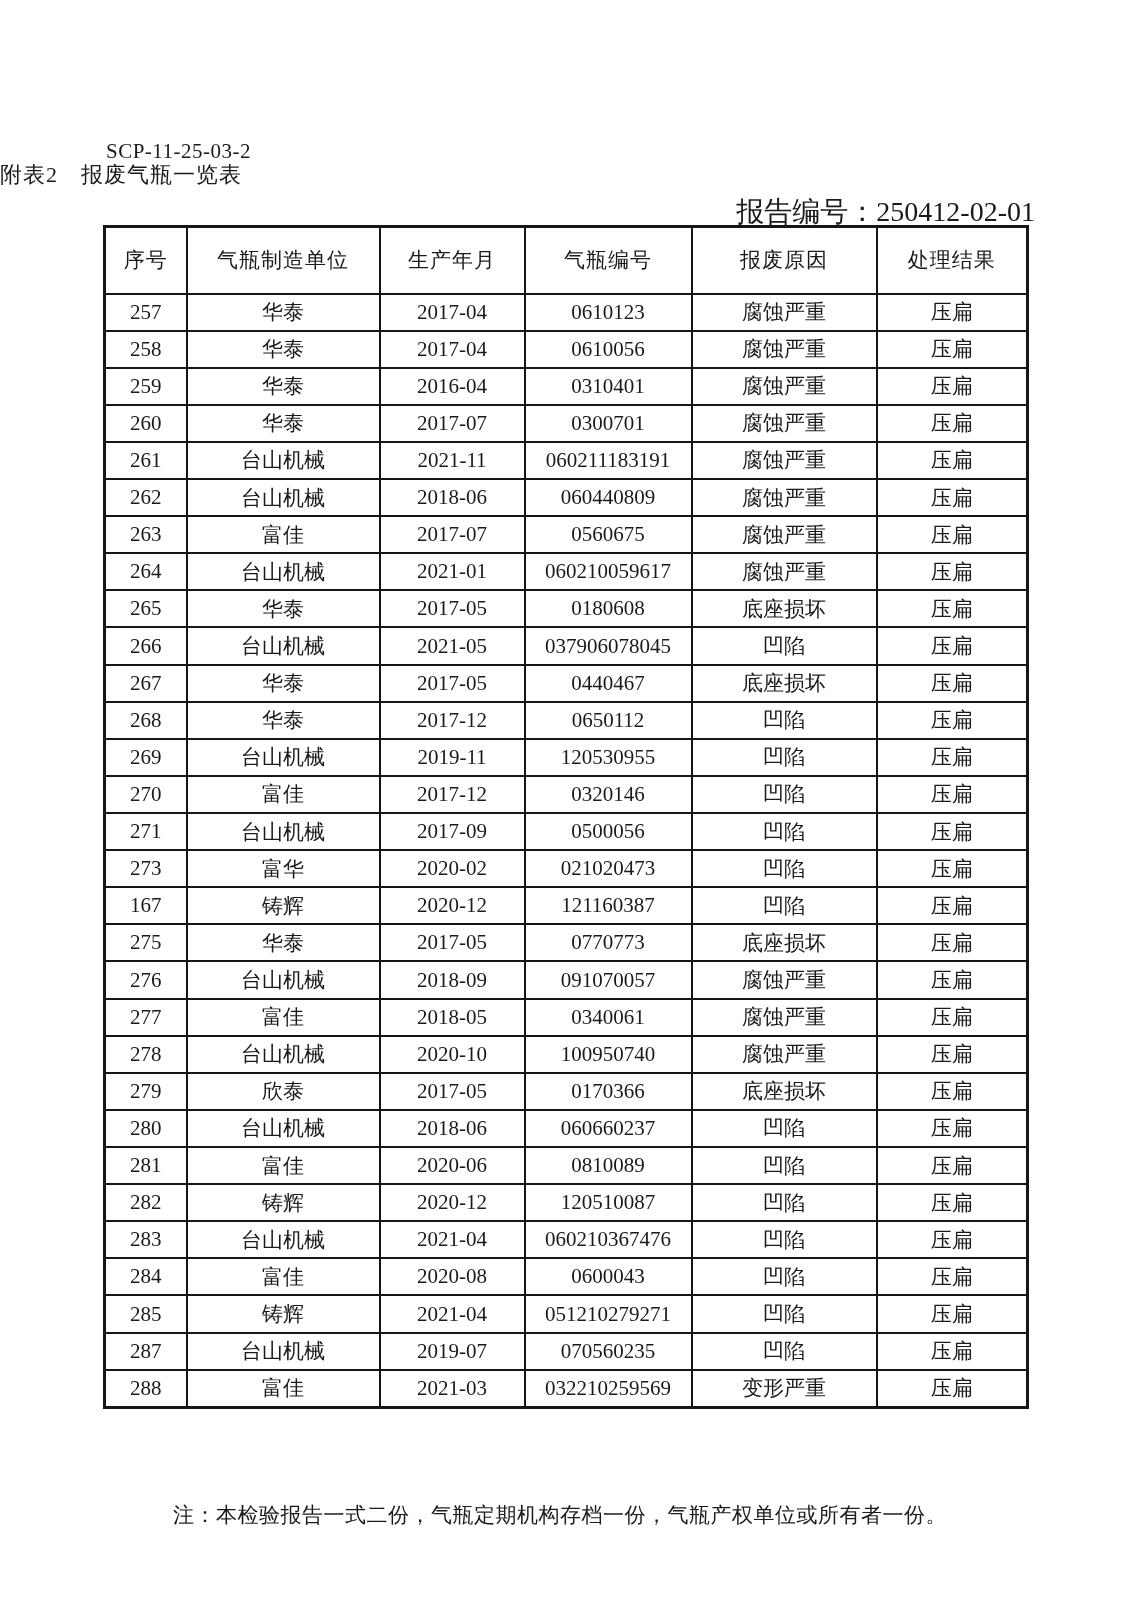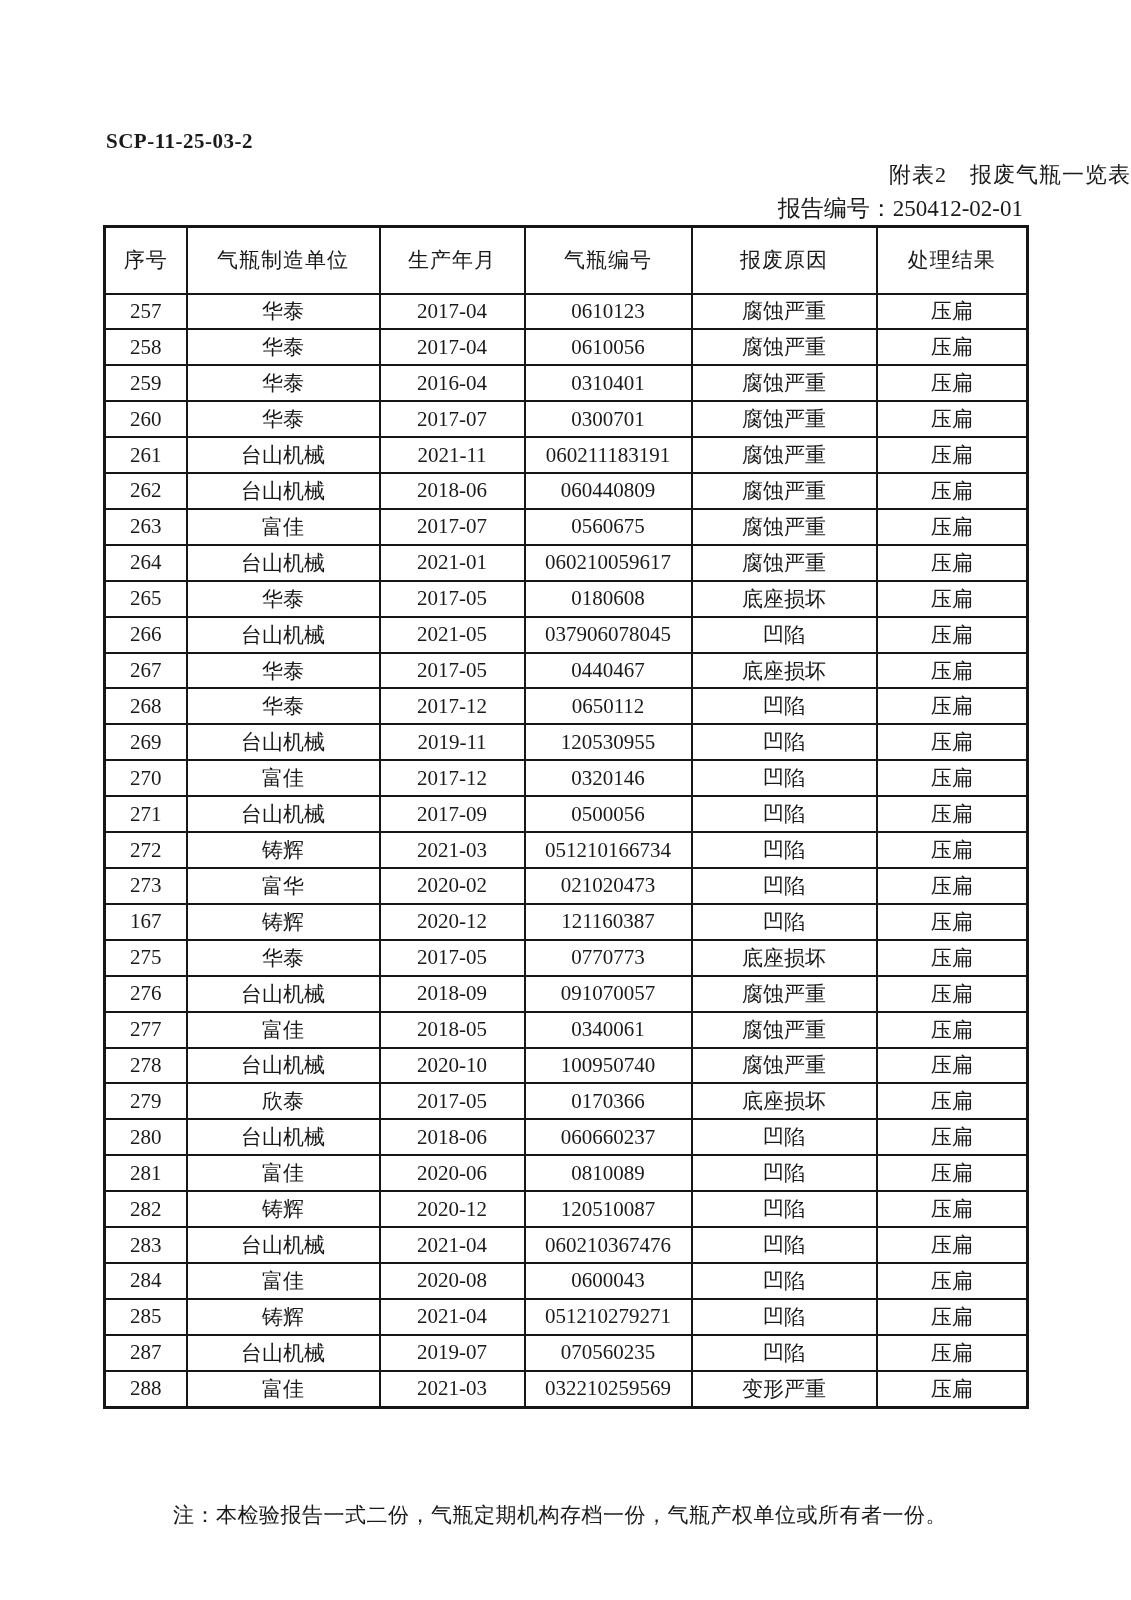--- a/index.html
+++ b/index.html
@@ -11,41 +11,40 @@
   .page {
     position: relative;
     width: 1131px;
     height: 1600px;
     background: #ffffff;
     overflow: hidden;
   }
   .doc-code {
     position: absolute;
     left: 106px;
-    top: 129px;
+    top: 139px;
     font-size: 21px;
     letter-spacing: 0.5px;
     white-space: nowrap;
-    font-weight: bold;
   }
   .title {
     position: absolute;
     left: 0;
     top: 160px;
     width: 100%;
-    text-align: right;
+    text-align: left;
     font-size: 22px;
     letter-spacing: 1px;
     white-space: nowrap;
   }
   .report-no {
     position: absolute;
     top: 193px;
-    right: 108px;
-    font-size: 23px;
+    right: 96px;
+    font-size: 28px;
     white-space: nowrap;
   }
   table.cyl-table {
     position: absolute;
     left: 103px;
     top: 225px;
     width: 923px;
     height: 1184px;
     border-collapse: collapse;
     table-layout: fixed;
@@ -222,28 +221,20 @@
         </tr>
         <tr>
           <td>271</td>
           <td>台山机械</td>
           <td>2017-09</td>
           <td>0500056</td>
           <td>凹陷</td>
           <td>压扁</td>
         </tr>
         <tr>
-          <td>272</td>
-          <td>铸辉</td>
-          <td>2021-03</td>
-          <td>051210166734</td>
-          <td>凹陷</td>
-          <td>压扁</td>
-        </tr>
-        <tr>
           <td>273</td>
           <td>富华</td>
           <td>2020-02</td>
           <td>021020473</td>
           <td>凹陷</td>
           <td>压扁</td>
         </tr>
         <tr>
           <td>167</td>
           <td>铸辉</td>

